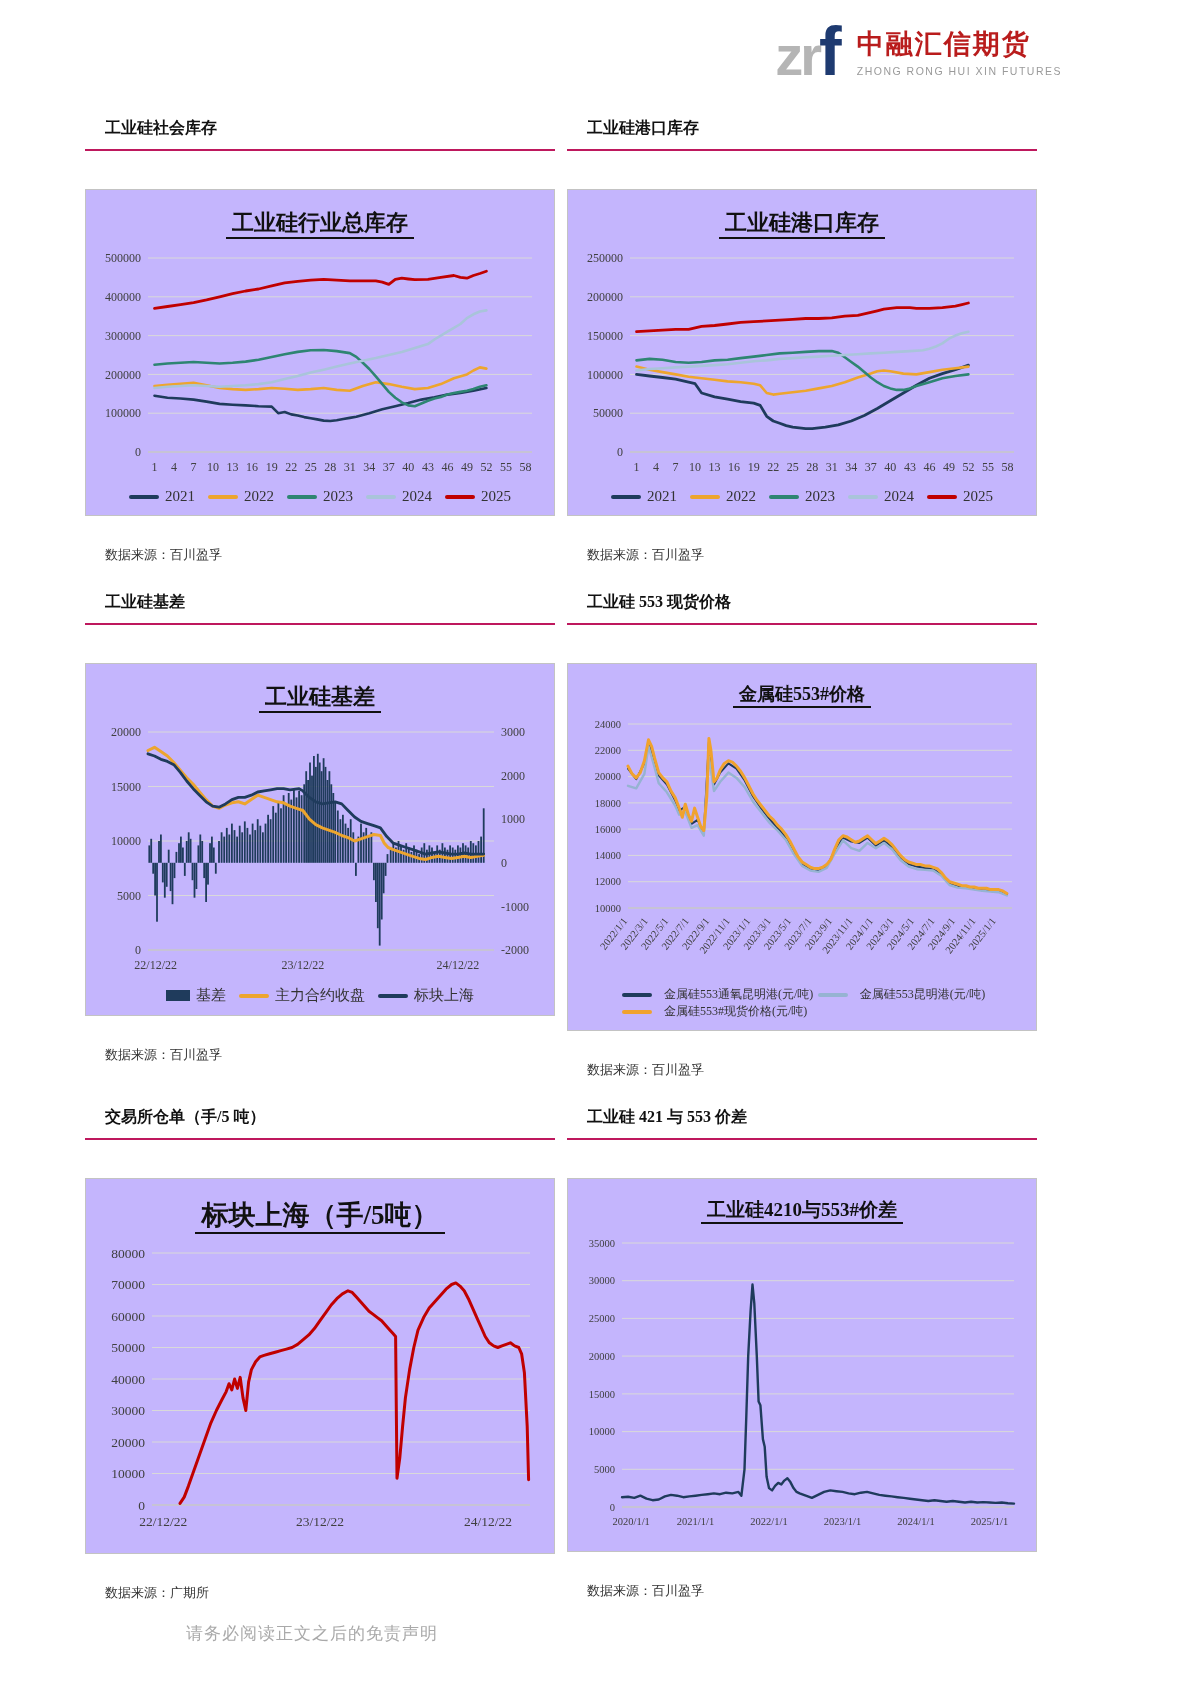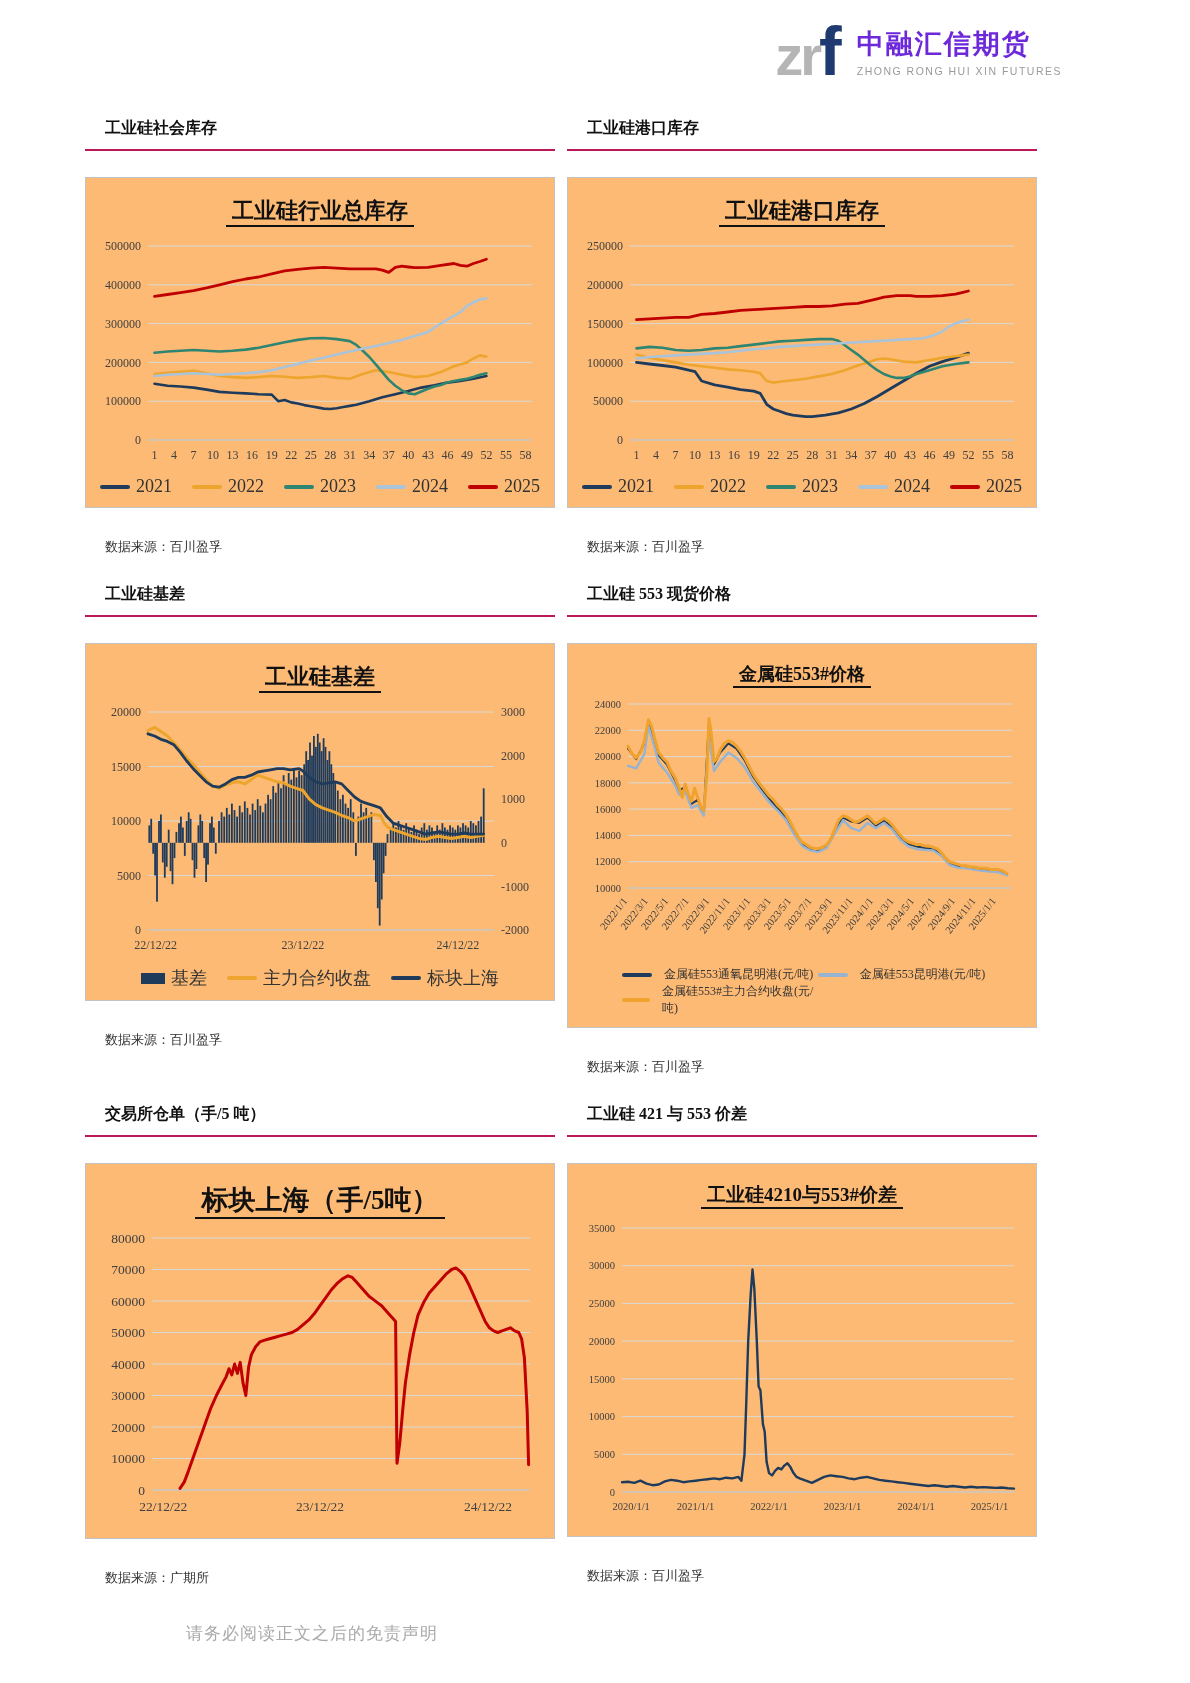--- a/index.html
+++ b/index.html
@@ -3,32 +3,32 @@
 <meta charset="utf-8">
 <style>
   html,body{margin:0;padding:0;background:#fff;}
   body{width:1190px;height:1683px;position:relative;overflow:hidden;
        font-family:"Liberation Serif",serif;color:#1a1a1a;}
   .logo{position:absolute;top:24px;right:128px;display:flex;align-items:flex-end;gap:18px;}
   .logo-mark{font-family:"Liberation Sans",sans-serif;font-weight:bold;line-height:0.8;letter-spacing:-3px;}
   .lz{color:#b5b5b5;font-size:56px;}
   .lf{color:#1e3a70;font-size:68px;}
   .logo-text{padding-bottom:2px;}
-  .logo-cn{color:#6d28d9;font-size:27px;font-weight:bold;letter-spacing:2px;font-family:Liberation Serif, serif;}
+  .logo-cn{color:#b91c1c;font-size:27px;font-weight:bold;letter-spacing:2px;font-family:Liberation Serif, serif;}
   .logo-en{color:#9a9a9a;font-size:10.5px;letter-spacing:1.5px;font-family:"Liberation Sans",sans-serif;margin-top:3px;}
   .content{position:absolute;top:118px;left:85px;width:952px;display:grid;
            grid-template-columns:470px 470px;column-gap:12px;}
   .sec-heading{font-size:16px;font-weight:bold;color:#111;margin:0 0 0 0;
                padding:0 0 10px 20px;border-bottom:2px solid #be185d;}
-  .chart-frame{border:1px solid #c3c3c3;margin-top:26px;padding:10px 6px 10px;background:#fdba74;}
+  .chart-frame{border:1px solid #c3c3c3;margin-top:38px;padding:10px 6px 10px;background:#c4b5fd;}
   .chart-title{text-align:center;margin:8px 0 12px;}
   .chart-title span{font-weight:bold;color:#111;border-bottom:2px solid #111;padding:0 6px 2px;}
   .t-lg{font-size:22px;} .t-md{font-size:18px;} .t-xl{font-size:27px;} .t-sm{font-size:19px;}
-  .legend{display:flex;justify-content:center;align-items:center;gap:20px;
-          font-size:18px;color:#333;margin-top:6px;flex-wrap:wrap;}
+  .legend{display:flex;justify-content:center;align-items:center;gap:13px;
+          font-size:15px;color:#333;margin-top:6px;flex-wrap:wrap;}
   .legend4{justify-content:flex-start;padding-left:48px;font-size:12px;row-gap:3px;gap:0;}
   .legend4 .lg-item{flex:0 0 48%;gap:12px;}
   .lg-item{display:inline-flex;align-items:center;gap:6px;}
   .sw-line{width:30px;height:4px;border-radius:2px;display:inline-block;}
   .sw-bar{width:24px;height:11px;display:inline-block;}
   .src{font-size:13px;color:#333;padding-left:20px;margin:30px 0 28px;}
   .tk{font-family:"Liberation Serif",serif;fill:#404040;}
   .footer{position:absolute;left:186px;bottom:38px;font-size:17px;color:#a9a9a9;letter-spacing:1px;}
 </style>
 </head>
@@ -425,21 +425,21 @@
             <span class="lg-item">
               <span class="sw-line" style="background: rgb(31, 59, 92);"></span>
               <span>金属硅553通氧昆明港(元/吨)</span>
             </span>
             <span class="lg-item">
               <span class="sw-line" style="background: rgb(150, 179, 210);"></span>
               <span>金属硅553昆明港(元/吨)</span>
             </span>
             <span class="lg-item">
               <span class="sw-line" style="background: rgb(240, 162, 46);"></span>
-              <span>金属硅553#主力合约收盘(元/吨)</span>
+              <span>金属硅553#现货价格(元/吨)</span>
             </span>
           </div>
       </div>
       <div class="src">数据来源：百川盈孚</div>
     </section>
 
     <section class="cell">
       <h2 class="sec-heading">交易所仓单（手/5 吨）</h2>
       <div class="chart-frame">
         <div class="chart-title t-xl"><span>标块上海（手/5吨）</span></div>

